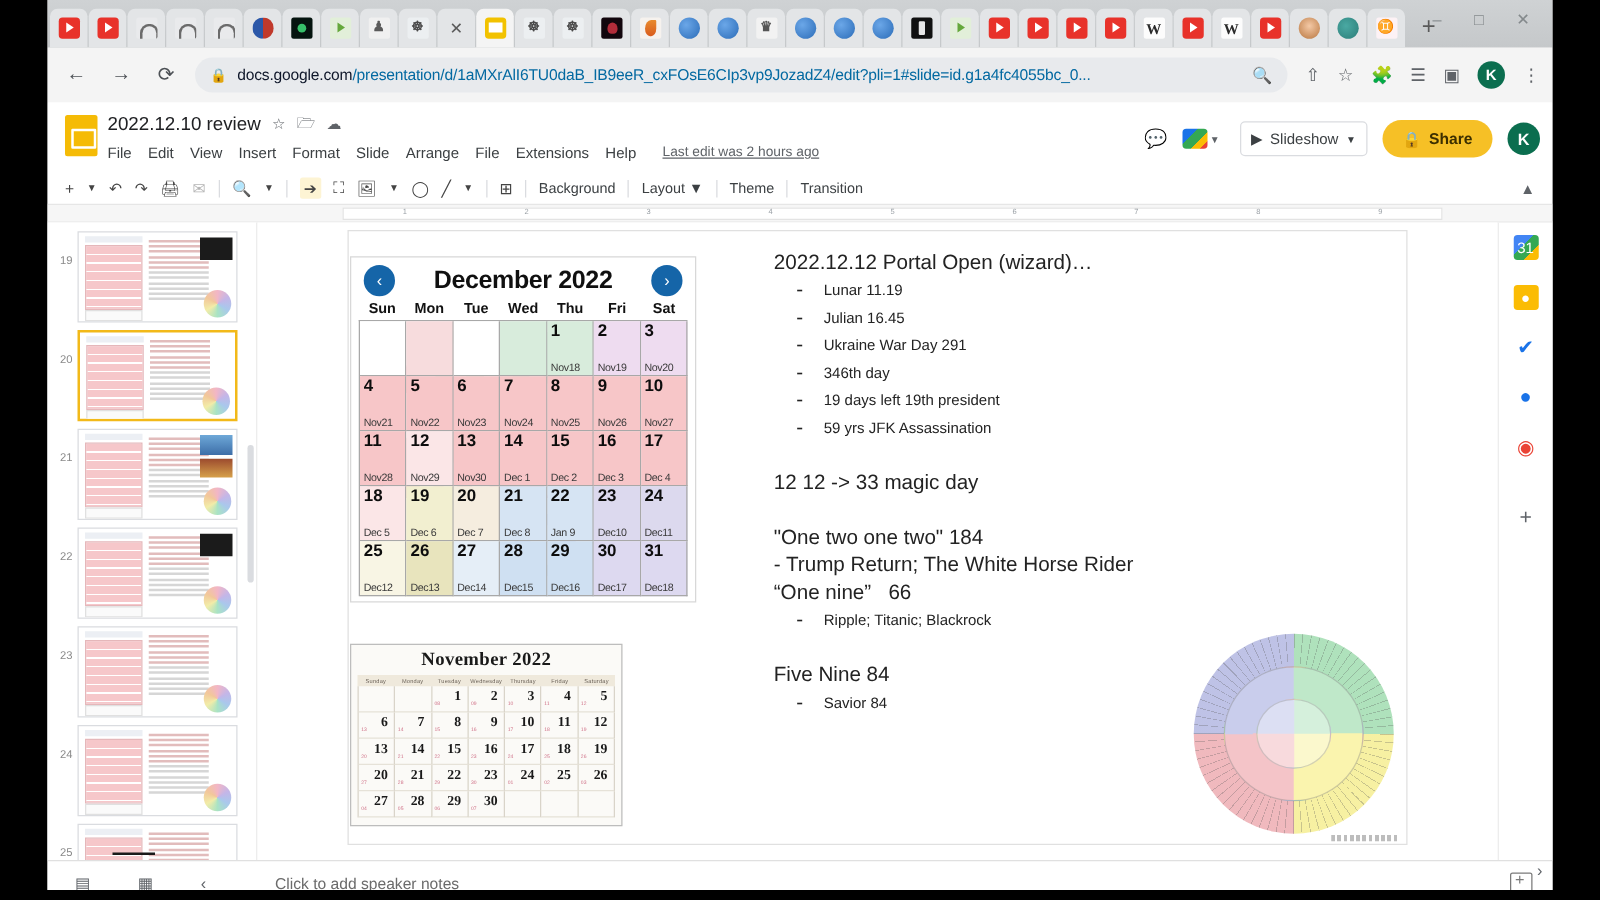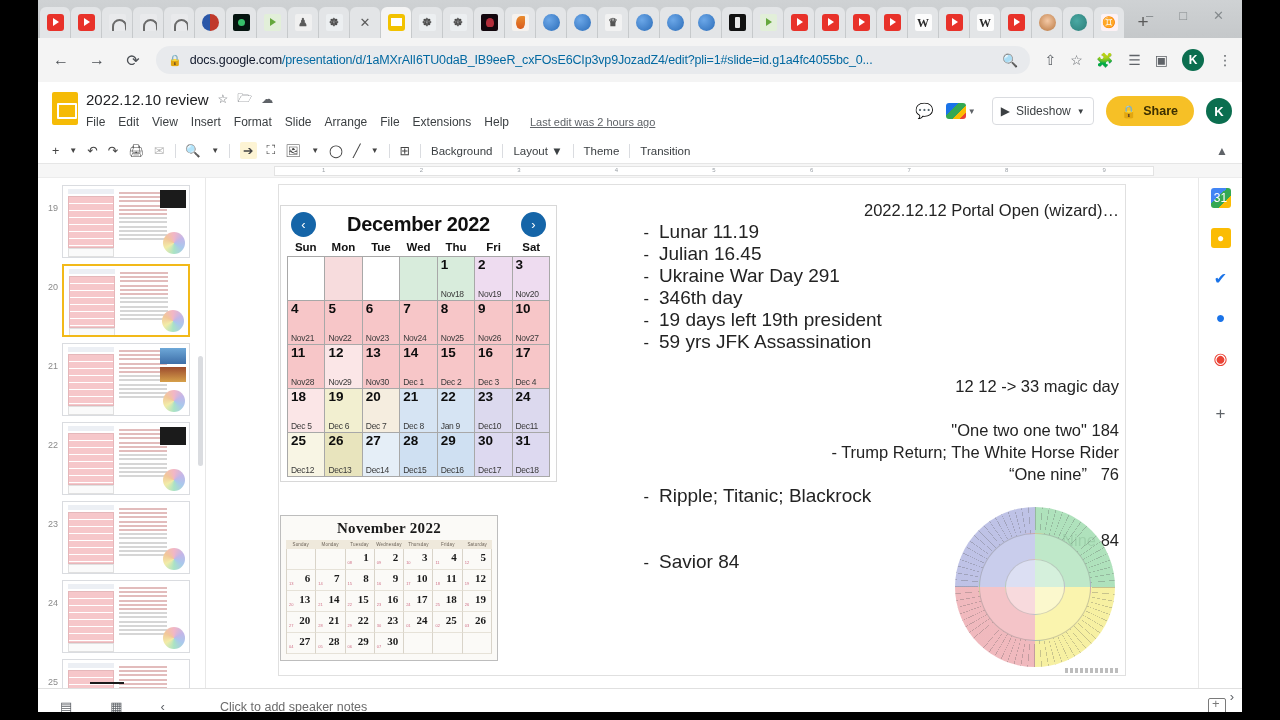--- a/index.html
+++ b/index.html
@@ -193,25 +193,25 @@
   .nc-dow { flex:1; text-align:center; font-size:4.5px; color:#6b6258; padding:2px 0; letter-spacing:.2px;}
   .nc-grid { border-left:1px solid #d9d4c9; }
   .nc-row { display:flex; }
   .nc-cell { flex:1; height:21px; border-right:1px solid #d9d4c9; border-bottom:1px solid #e6e2d8;
      position:relative; }
   .nc-d { position:absolute; right:5px; top:2px; font-family:"Liberation Serif",serif;
      font-weight:bold; font-size:11px; color:#1a1a1a;}
   .nc-s { position:absolute; left:2px; top:11px; font-size:4px; color:#cf6f86;}
 
   
-  .textbox { position:absolute; left:340px; top:14px; width:500px;text-align:right; }
+  .textbox { position:absolute; left:340px; top:14px; width:500px; }
   .tline { font-size:16.5px; color:#232323; line-height:22px; white-space:pre;}
   .bullet { display:flex; gap:10px; padding-left:18px; line-height:22px;}
   .bdash { width:12px; color:#232323; font-size:16.5px;}
-  .btext { font-size:19px; color:#232323;}
+  .btext { font-size:12px; color:#232323;}
   .gap { height:22px; }
 
   
   .wheel { position:absolute; right:2px; bottom:2px; width:176px; height:170px; }
   .wheel-disc { position:absolute; inset:4px 8px 6px 8px; border-radius:50%;
      background: conic-gradient(from 0deg,
        #a8dfb6 0deg 90deg, #f6ef9a 90deg 180deg, #efb3b8 180deg 270deg, #b9bde4 270deg 360deg);
      opacity:.92;}
   .wheel-mid { position:absolute; left:32px; top:30px; right:32px; bottom:32px; border-radius:50%;
      background: conic-gradient(from 0deg,
@@ -1016,21 +1016,21 @@
                   <div class="bullet">
                     <span class="bdash">-</span>
                     <span class="btext">59 yrs JFK Assassination</span>
                   </div>
                 </div>
             <div class="gap"></div>
             <div class="tline">12 12 -&gt; 33 magic day</div>
             <div class="gap"></div>
             <div class="tline">"One two one two" 184</div>
             <div class="tline">- Trump Return; The White Horse Rider</div>
-            <div class="tline">“One nine”   76</div>
+            <div class="tline">“One nine”   66</div>
             <div id="bul2">
                   <div class="bullet">
                     <span class="bdash">-</span>
                     <span class="btext">Ripple; Titanic; Blackrock</span>
                   </div>
                 </div>
             <div class="gap"></div>
             <div class="tline">Five Nine 84</div>
             <div id="bul3">
                   <div class="bullet">

